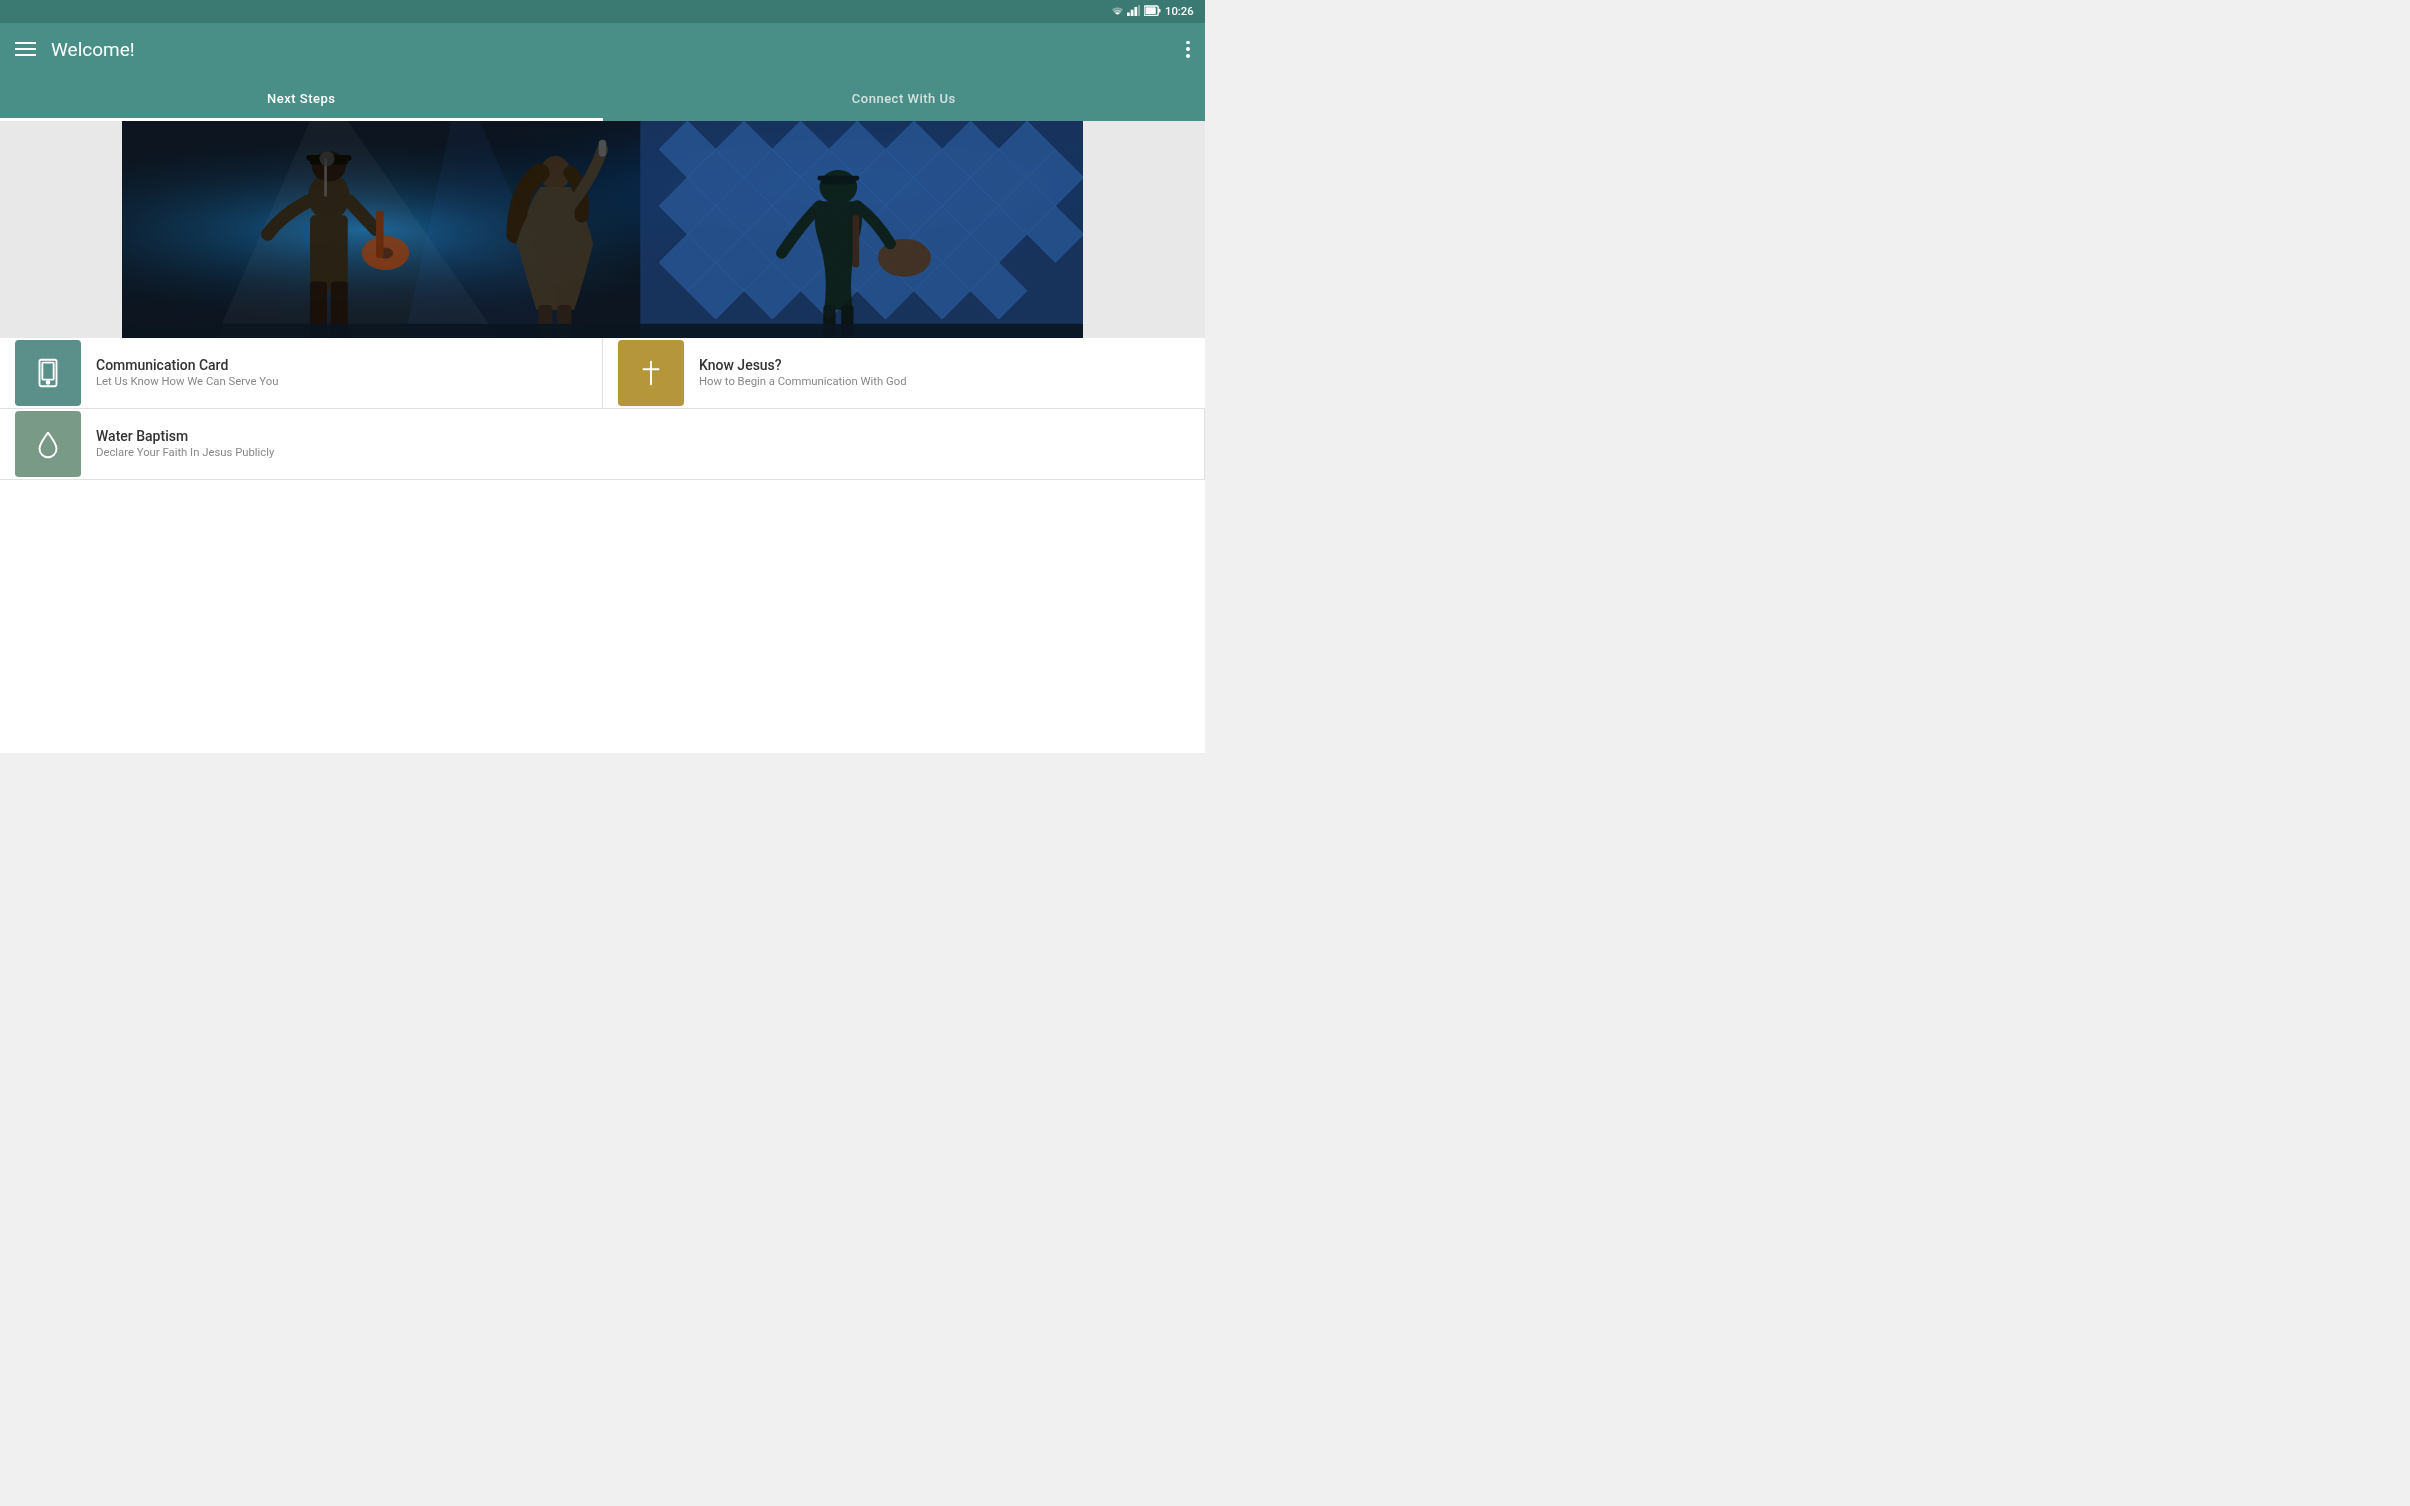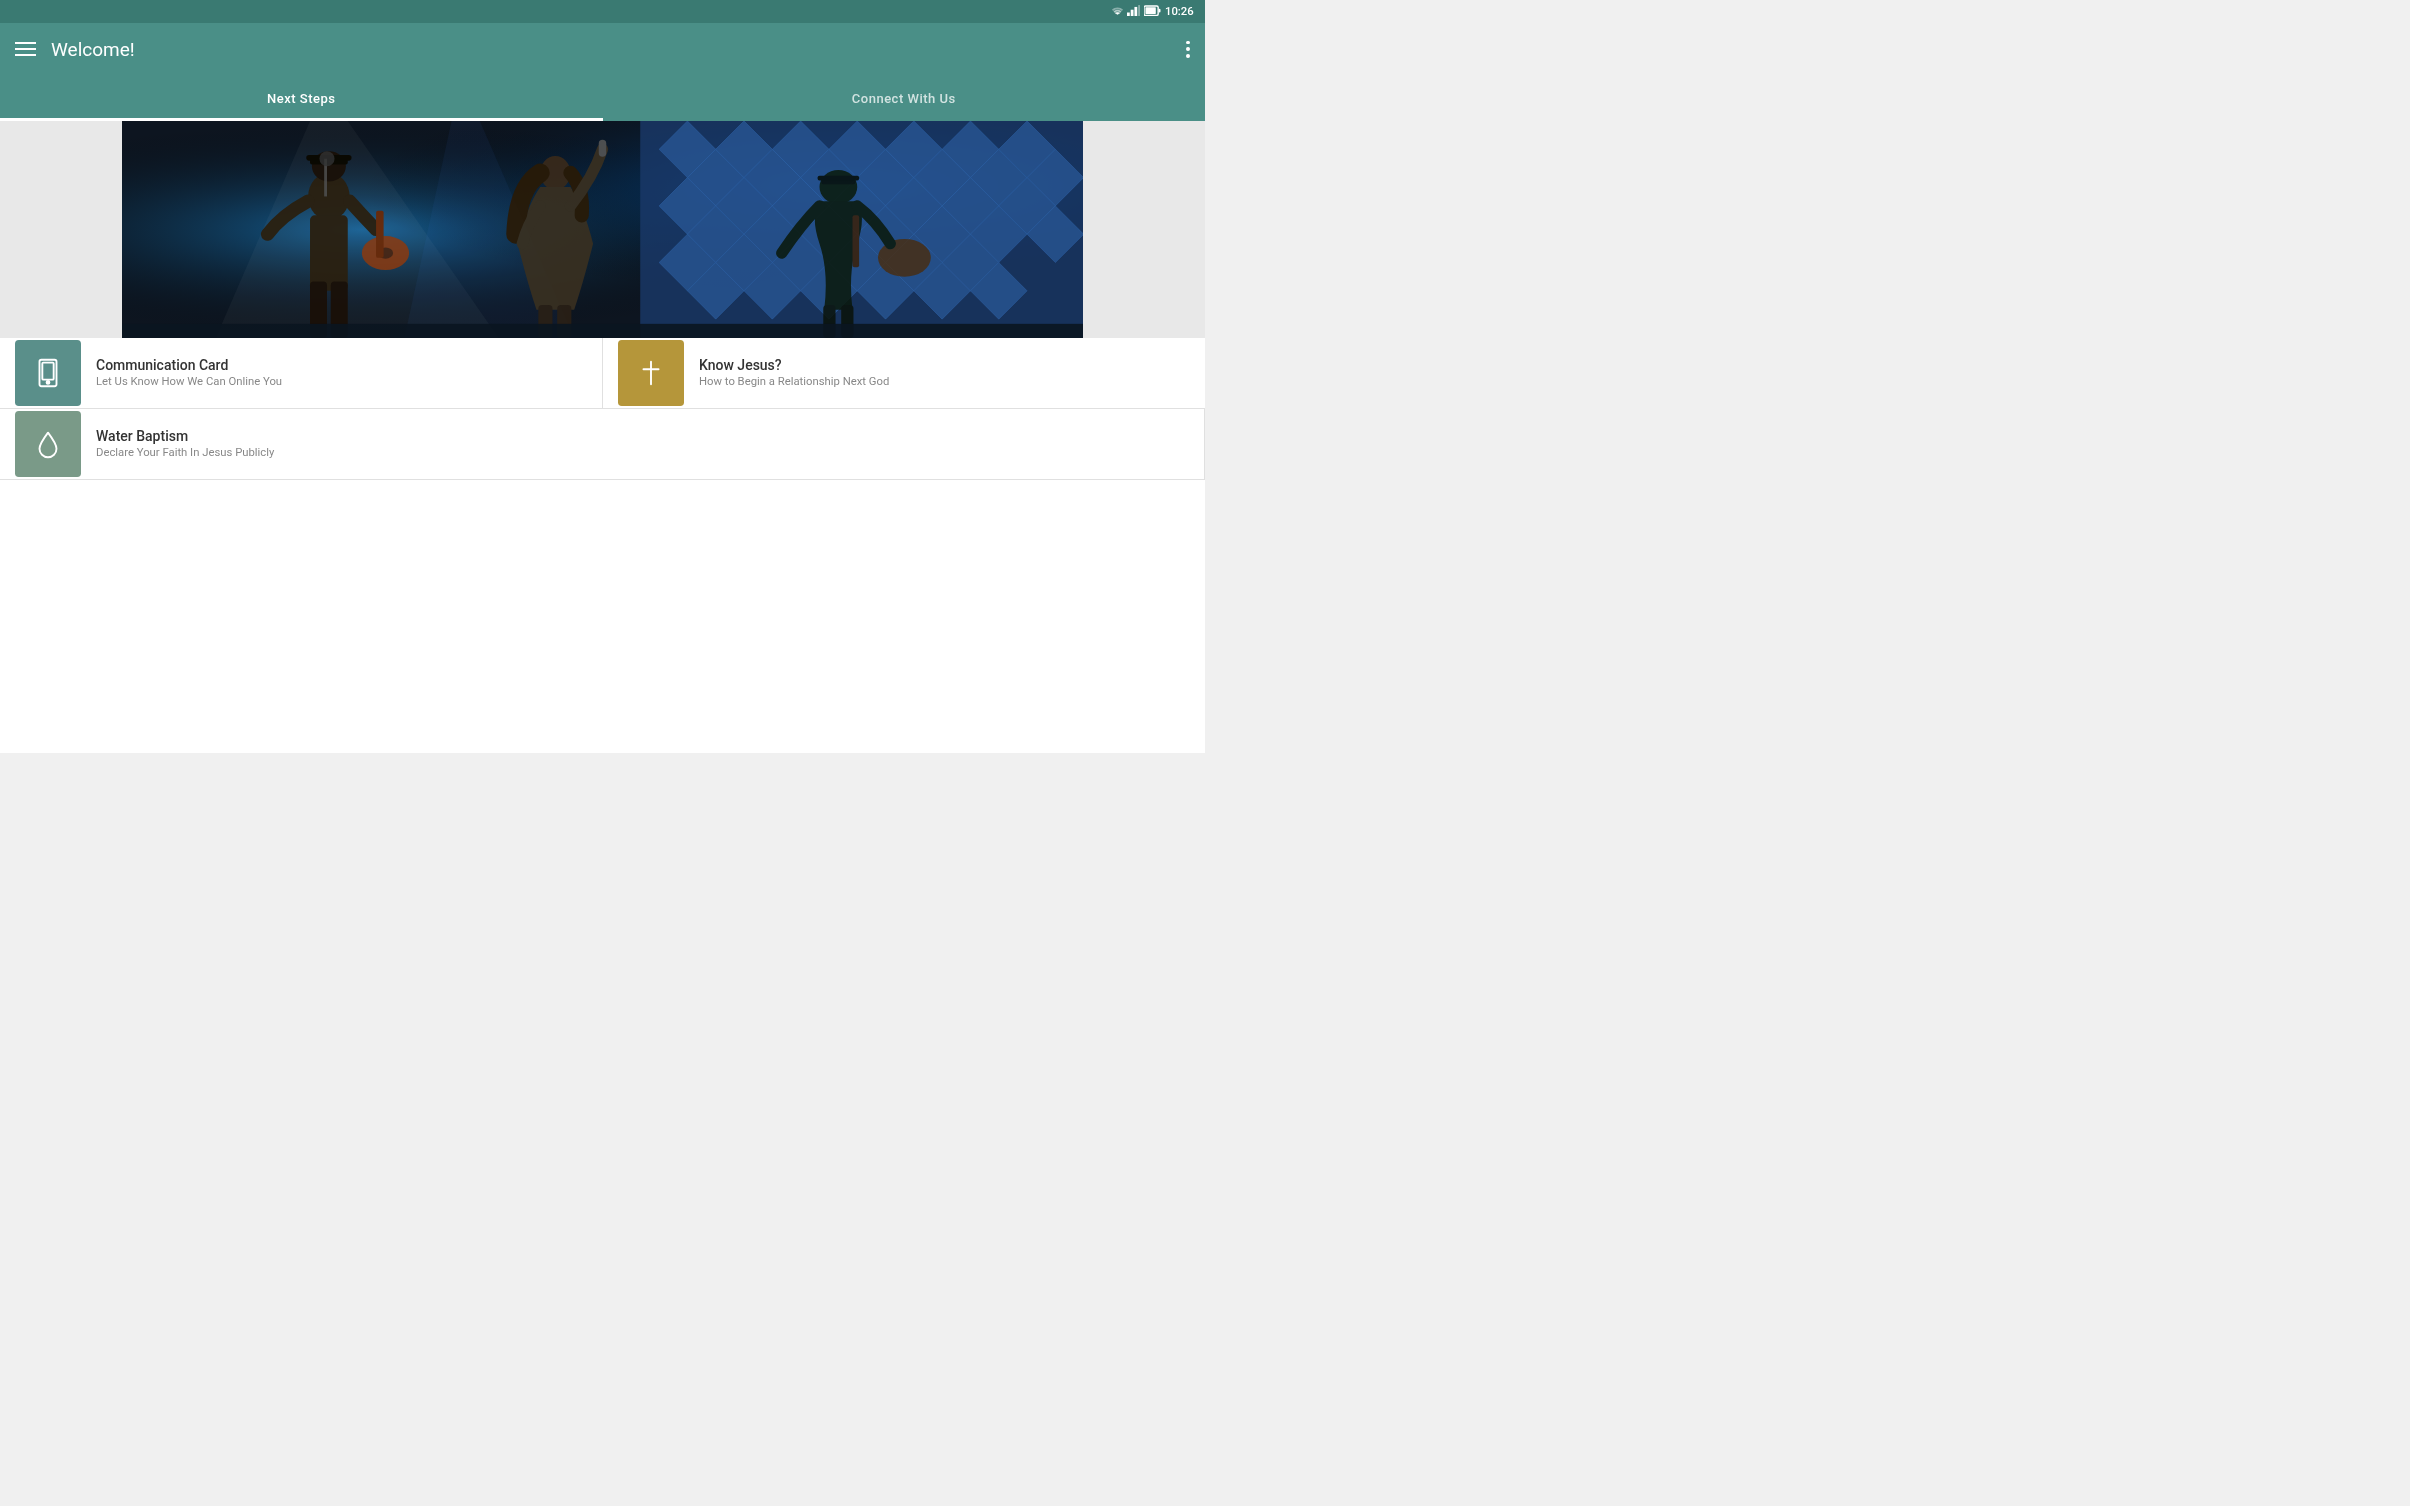--- a/index.html
+++ b/index.html
@@ -517,33 +517,33 @@
       <div class="list-half">
         <div class="list-icon icon-teal">
           <svg class="icon-svg" viewBox="0 0 36 36" stroke="white" fill="none" stroke-width="2" stroke-linecap="round" stroke-linejoin="round">
             <rect x="9" y="4" width="18" height="28" rx="2"></rect>
             <rect x="12" y="7" width="12" height="18" rx="1"></rect>
             <circle cx="18" cy="28" r="1.5" fill="white"></circle>
           </svg>
         </div>
         <div class="list-text">
           <h3>Communication Card</h3>
-          <p>Let Us Know How We Can Online You</p>
+          <p>Let Us Know How We Can Serve You</p>
         </div>
       </div>
       <div class="list-half">
         <div class="list-icon icon-gold">
           <svg class="icon-svg" viewBox="0 0 36 36" stroke="white" fill="none" stroke-width="2.5" stroke-linecap="round">
             <line x1="18" y1="6" x2="18" y2="30"></line>
             <line x1="10" y1="14" x2="26" y2="14"></line>
           </svg>
         </div>
         <div class="list-text">
           <h3>Know Jesus?</h3>
-          <p>How to Begin a Relationship Next God</p>
+          <p>How to Begin a Communication With God</p>
         </div>
       </div>
     </div>
 
     <div class="list-row">
       <div class="list-half">
         <div class="list-icon icon-green-gray">
           <svg class="icon-svg" viewBox="0 0 36 36" stroke="white" fill="none" stroke-width="2" stroke-linecap="round" stroke-linejoin="round">
             <path d="M18 6 C18 6 9 18 9 23 a9 9 0 0 0 18 0 C27 18 18 6 18 6 Z"></path>
           </svg>

